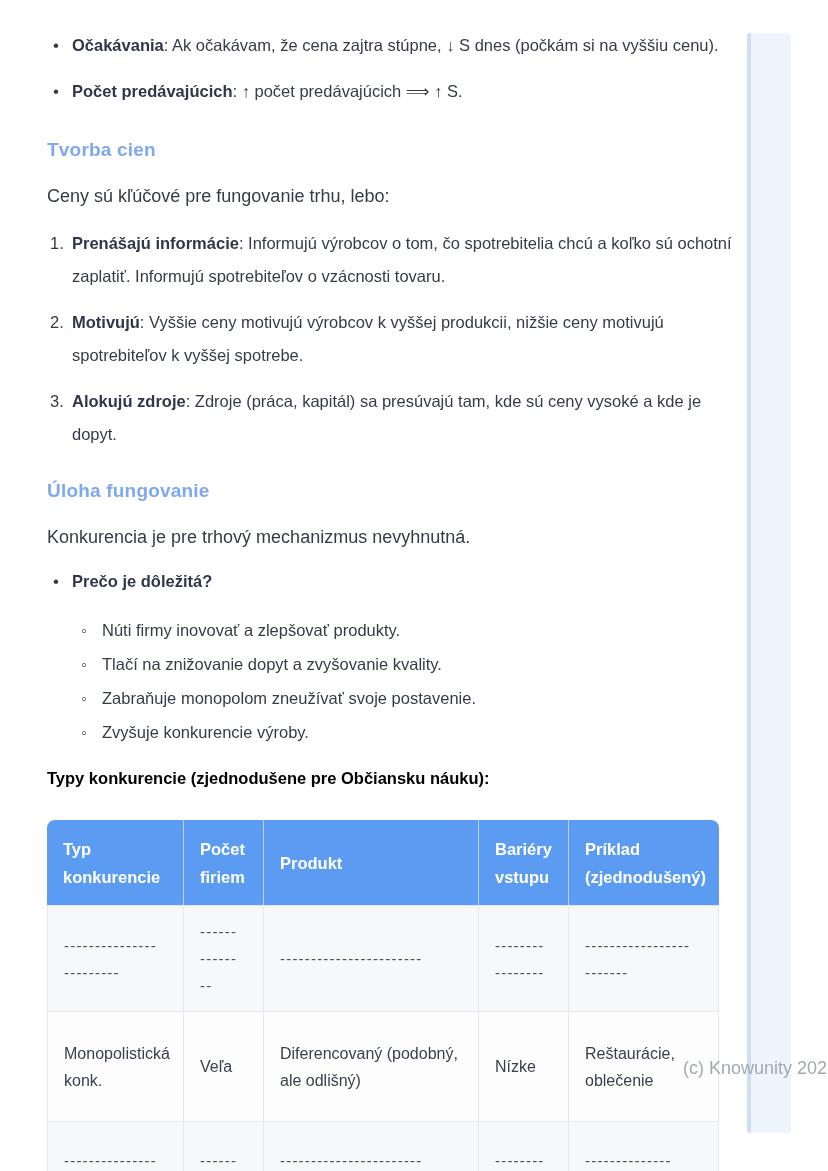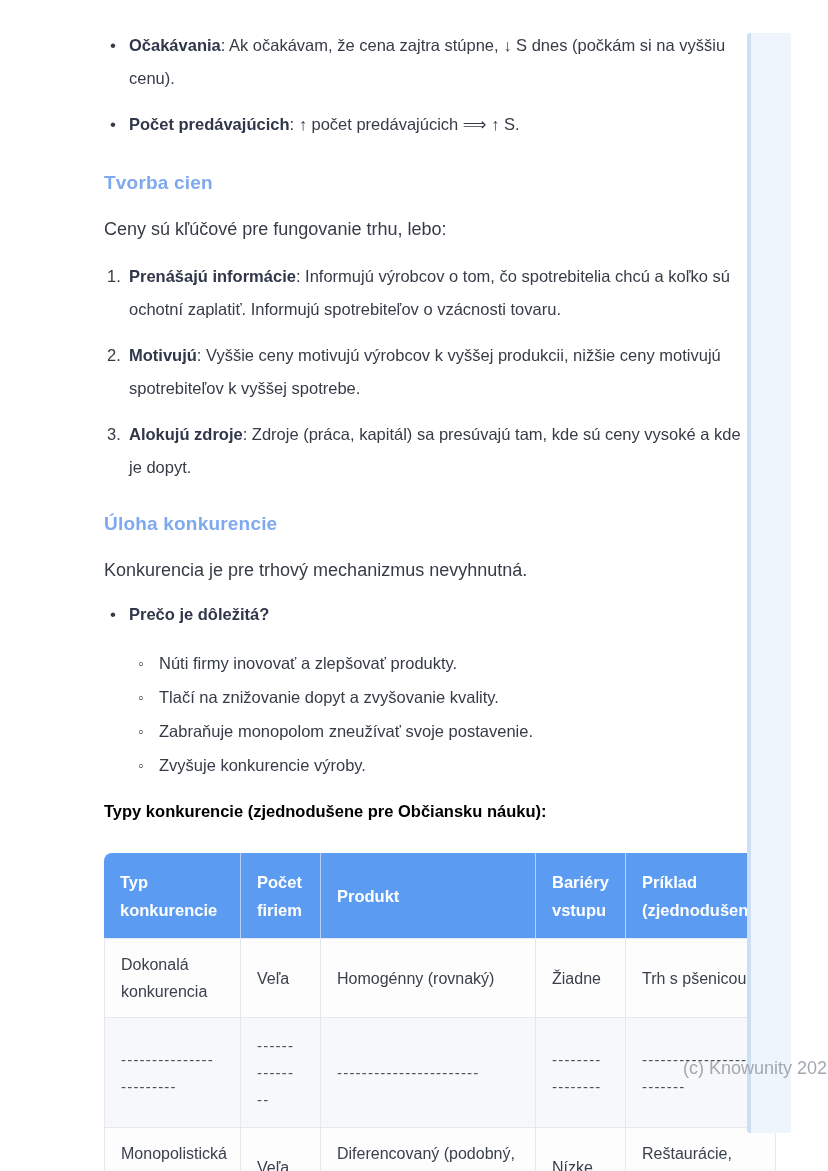--- a/index.html
+++ b/index.html
@@ -1,19 +1,19 @@
 <!DOCTYPE html>
 <html><head>
 <meta charset="utf-8">
 <style>
   * { margin:0; padding:0; box-sizing:border-box; }
   html,body { width:828px; height:1171px; background:#ffffff; overflow:hidden; }
   body { font-family:"Liberation Sans","DejaVu Sans",sans-serif; color:#363c47; }
 
-  .page { position:relative; width:828px; height:1171px; background:#fff; padding:29px 86px 0 104px; }
+  .page { position:relative; width:828px; height:1171px; background:#fff; padding:29px 86px 0 47px; }
 
   
   .toplist { list-style:none; }
   .toplist > li { position:relative; padding-left:25px; font-size:16.5px; line-height:33px; }
   .toplist > li + li { margin-top:13px; }
   .mk { position:absolute; left:6px; top:0; width:14px; display:inline-block; color:#363c47; }
   .mk.disc::before { content:"•"; font-size:17px; }
   .sublist { list-style:none; margin-top:16px; }
   .sublist > li { position:relative; padding-left:30px; font-size:16.5px; line-height:33px; font-weight:400; }
   .sublist > li + li { margin-top:1px; }
@@ -98,21 +98,21 @@
     <li>
       <span class="num">2.</span>
       <span class="lead">Motivujú</span><span>: Vyššie ceny motivujú výrobcov k vyššej produkcii, nižšie ceny motivujú spotrebiteľov k vyššej spotrebe.</span>
     </li>
     <li>
       <span class="num">3.</span>
       <span class="lead">Alokujú zdroje</span><span>: Zdroje (práca, kapitál) sa presúvajú tam, kde sú ceny vysoké a kde je dopyt.</span>
     </li>
   </ol>
 
-  <h2 class="sec second">Úloha konkurencie</h2>
+  <h2 class="sec second">Úloha fungovanie</h2>
   <p class="intro">Konkurencia je pre trhový mechanizmus nevyhnutná.</p>
 
   <ul class="toplist why-block">
     <li>
       <span class="mk disc"></span>
       <span class="lead">Prečo je dôležitá?</span>
       <ul class="sublist">
         <li>
           <span class="mk circle"></span>
           <span>Núti firmy inovovať a zlepšovať produkty.</span>
@@ -147,27 +147,20 @@
       <thead>
         <tr>
           <th>Typ konkurencie</th>
           <th>Počet firiem</th>
           <th>Produkt</th>
           <th>Bariéry vstupu</th>
           <th>Príklad (zjednodušený)</th>
         </tr>
       </thead>
       <tbody>
-        <tr>
-          <td>Dokonalá konkurencia</td>
-          <td>Veľa</td>
-          <td>Homogénny (rovnaký)</td>
-          <td>Žiadne</td>
-          <td>Trh s pšenicou</td>
-        </tr>
         <tr class="redacted">
           <td>---------------
 ---------</td>
           <td>------
 ------
 --</td>
           <td>-----------------------</td>
           <td>--------
 --------</td>
           <td>-----------------

